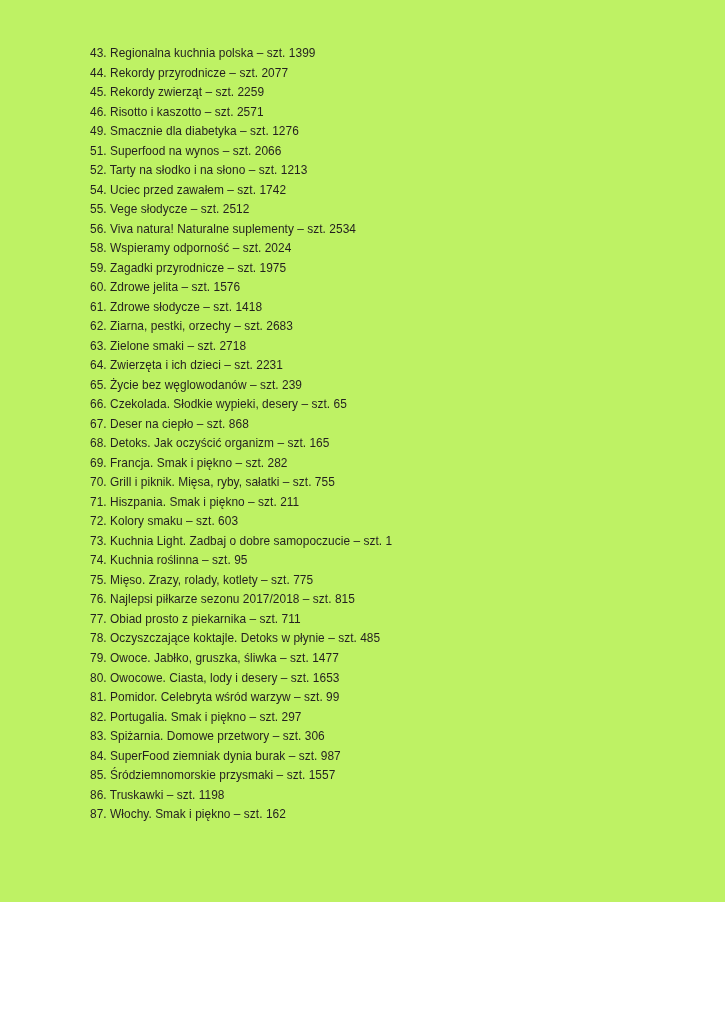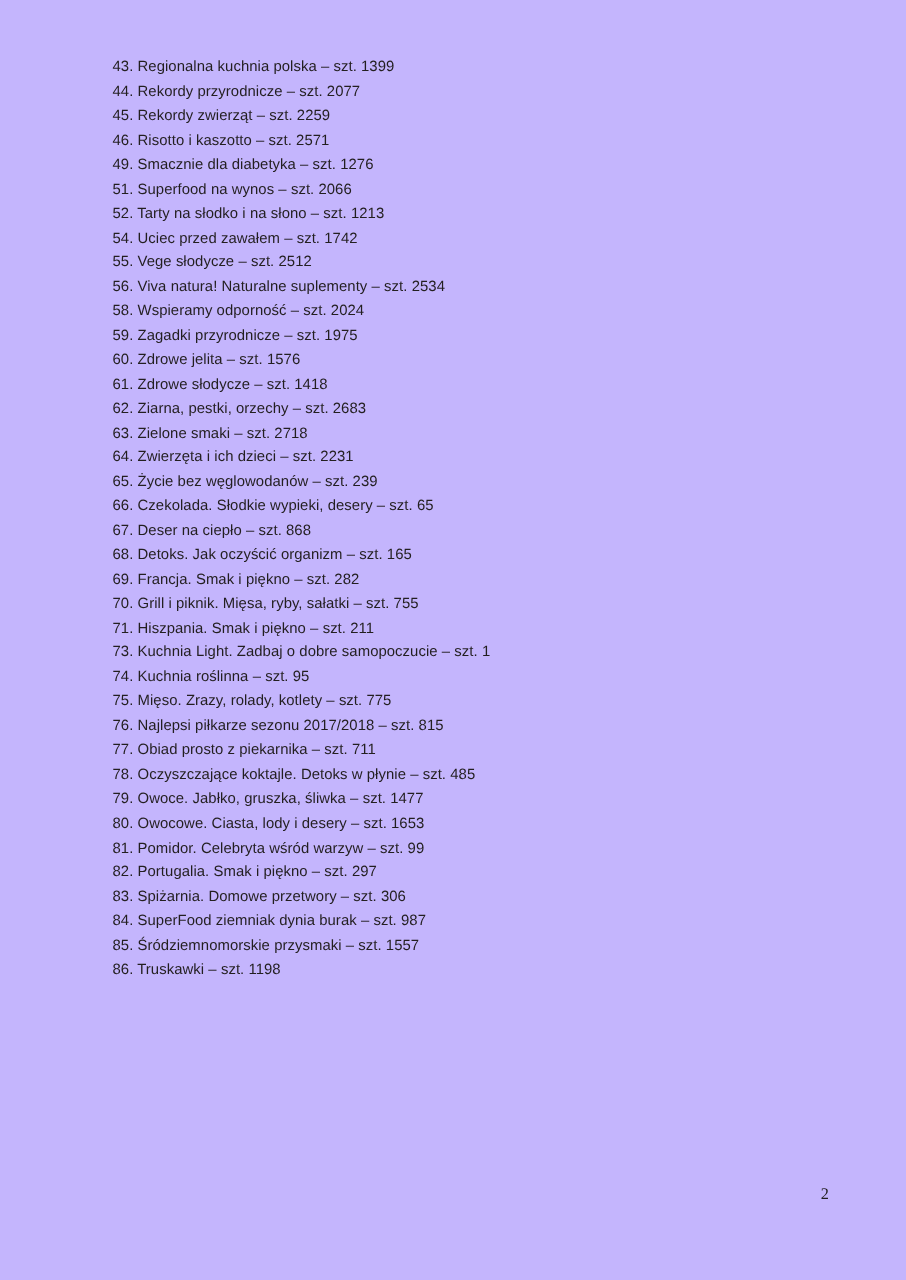--- a/index.html
+++ b/index.html
@@ -3,22 +3,22 @@
 <meta charset="utf-8">
 <style>
   html, body {
     margin: 0;
     padding: 0;
     background: #ffffff;
   }
   .page {
     position: relative;
     width: 725px;
-    height: 1024px;
-    background: #c4b5fd;
+    height: 902px;
+    background: #bef264;
     overflow: hidden;
     font-family: "Liberation Sans", sans-serif;
     color: #231f20;
   }
   .content {
     position: absolute;
     left: 90px;
     top: 44px;
     right: 60px;
   }
@@ -67,32 +67,34 @@
         <li class="list-item">62. Ziarna, pestki, orzechy – szt. 2683</li>
         <li class="list-item">63. Zielone smaki – szt. 2718</li>
         <li class="list-item">64. Zwierzęta i ich dzieci – szt. 2231</li>
         <li class="list-item">65. Życie bez węglowodanów – szt. 239</li>
         <li class="list-item">66. Czekolada. Słodkie wypieki, desery – szt. 65</li>
         <li class="list-item">67. Deser na ciepło – szt. 868</li>
         <li class="list-item">68. Detoks. Jak oczyścić organizm – szt. 165</li>
         <li class="list-item">69. Francja. Smak i piękno – szt. 282</li>
         <li class="list-item">70. Grill i piknik. Mięsa, ryby, sałatki – szt. 755</li>
         <li class="list-item">71. Hiszpania. Smak i piękno – szt. 211</li>
+        <li class="list-item">72. Kolory smaku – szt. 603</li>
         <li class="list-item">73. Kuchnia Light. Zadbaj o dobre samopoczucie – szt. 1</li>
         <li class="list-item">74. Kuchnia roślinna – szt. 95</li>
         <li class="list-item">75. Mięso. Zrazy, rolady, kotlety – szt. 775</li>
         <li class="list-item">76. Najlepsi piłkarze sezonu 2017/2018 – szt. 815</li>
         <li class="list-item">77. Obiad prosto z piekarnika – szt. 711</li>
         <li class="list-item">78. Oczyszczające koktajle. Detoks w płynie – szt. 485</li>
         <li class="list-item">79. Owoce. Jabłko, gruszka, śliwka – szt. 1477</li>
         <li class="list-item">80. Owocowe. Ciasta, lody i desery – szt. 1653</li>
         <li class="list-item">81. Pomidor. Celebryta wśród warzyw – szt. 99</li>
         <li class="list-item">82. Portugalia. Smak i piękno – szt. 297</li>
         <li class="list-item">83. Spiżarnia. Domowe przetwory – szt. 306</li>
         <li class="list-item">84. SuperFood ziemniak dynia burak – szt. 987</li>
         <li class="list-item">85. Śródziemnomorskie przysmaki – szt. 1557</li>
         <li class="list-item">86. Truskawki – szt. 1198</li>
+        <li class="list-item">87. Włochy. Smak i piękno – szt. 162</li>
       </ol>
   </div>
 
   <div class="page-number">2</div>
 
 </div>
 
 </body></html>

